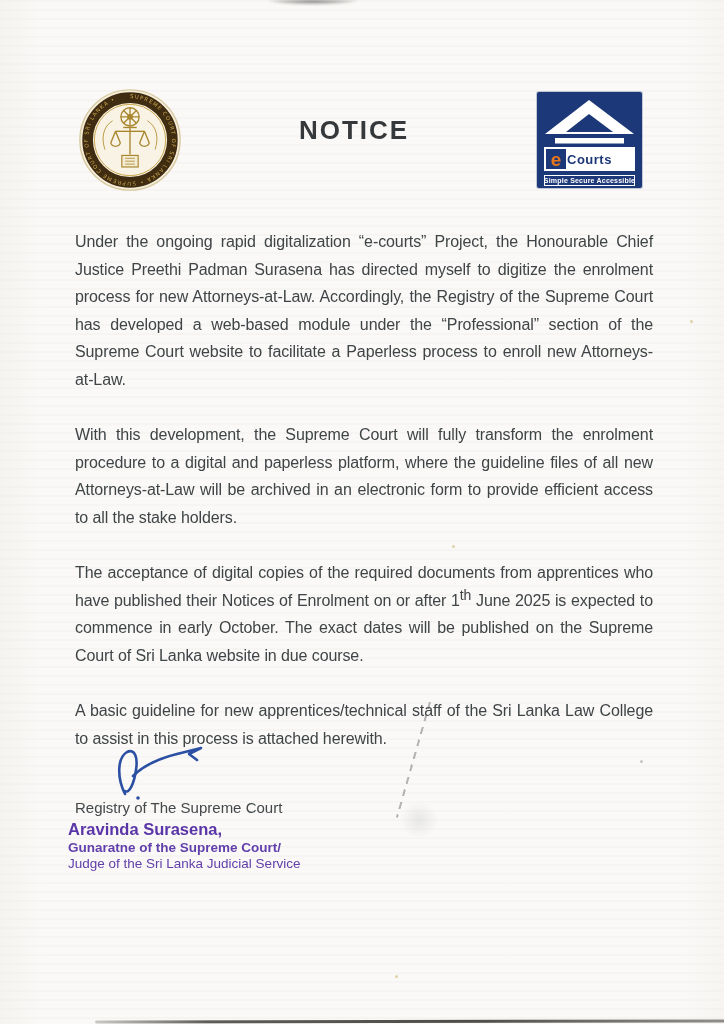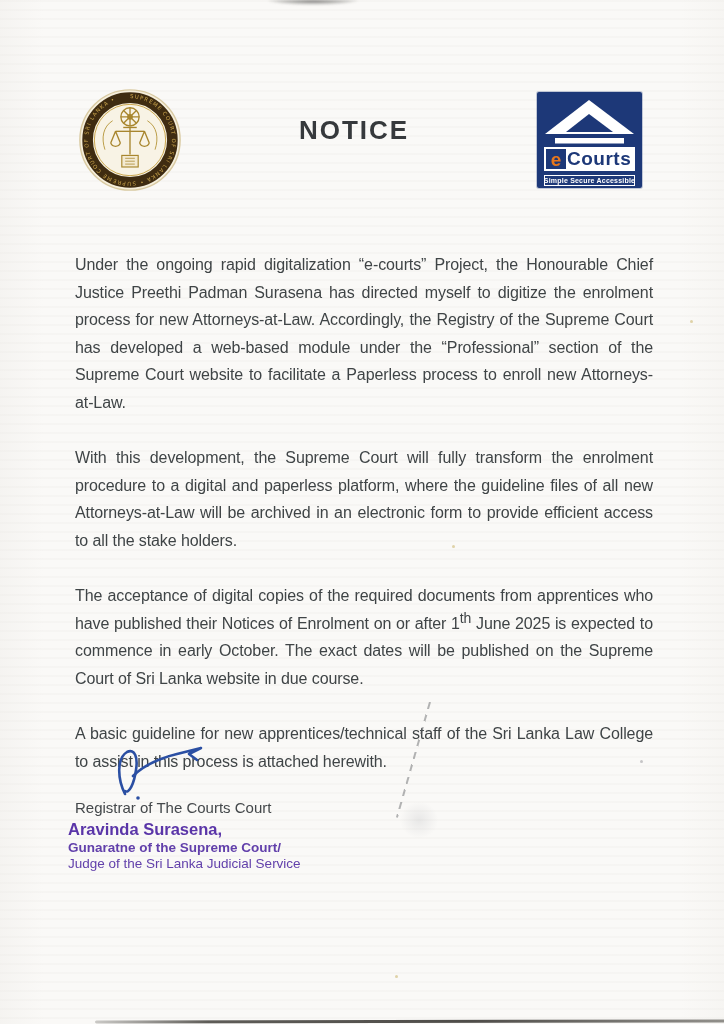--- a/index.html
+++ b/index.html
@@ -44,40 +44,39 @@
     background: #ffffff;
     display: flex; align-items: center;
   }
   .ecourts .e-box {
     width: 20px; height: 20px; margin-left: 2px;
     background: #1d3878;
     display: flex; align-items: center; justify-content: center;
     color: #e8771c; font-weight: bold; font-size: 19px; line-height: 1;
   }
   .ecourts .brand-rest {
-    color: #1d3878; font-weight: bold; font-size: 19px;
+    color: #1d3878; font-weight: bold; font-size: 13px;
     letter-spacing: .5px; margin-left: 1px;
   }
   .ecourts .tagline-strip {
     position: absolute; left: 7px; top: 83px; width: 91px; height: 11px;
     background: #1d3878;
     border: 1px solid #ffffff;
     display: flex; align-items: center; justify-content: center;
     color: #ffffff; font-weight: bold; font-size: 7px; letter-spacing: .2px;
     white-space: nowrap;
   }
 
   
   .content {
     position: absolute; left: 75px; top: 228px; width: 578px;
     color: #3f4446;
     font-size: 16px; line-height: 27.5px;
     letter-spacing: -0.1px;
     text-align: justify;
-    margin-top: 23px;
   }
   .content p { margin-bottom: 28px; }
   .content sup { font-size: 14px; vertical-align: super; line-height: 0; }
 
   
   .sig-svg { position: absolute; left: 105px; top: 744px; width: 115px; height: 58px; }
   .sig-caption {
     position: absolute; left: 75px; top: 799px;
     font-size: 15px; color: #44484b;
   }
@@ -181,21 +180,21 @@
     <p>A basic guideline for new apprentices/technical staff of the Sri Lanka Law College to assist in this process is attached herewith.</p>
   </div>
 
   <svg class="sig-svg" viewBox="0 0 115 58" aria-hidden="true">
     <g stroke="#2b4fa3" fill="none" stroke-width="2.6" stroke-linecap="round" stroke-linejoin="round">
       <path d="M20,50 C12,34 12,14 22,8 C30,4 33,14 31,26 C29,40 24,50 20,47"></path>
       <path d="M28,32 C40,20 56,14 72,10 C80,8 88,6 96,4 L84,10 L92,16"></path>
     </g>
     <circle cx="33" cy="54" r="1.8" fill="#2b4fa3"></circle>
   </svg>
-  <div class="sig-caption">Registrar of The Courts Court</div>
+  <div class="sig-caption">Registry of The Supreme Court</div>
   <div class="sig-name">Aravinda Surasena,</div>
   <div class="sig-title1">Gunaratne of the Supreme Court/</div>
   <div class="sig-title2">Judge of the Sri Lanka Judicial Service</div>
 
   <div class="artifact smudge-top"></div>
   <div class="artifact bottom-edge"></div>
   <div class="artifact scratch"></div>
   <div class="artifact blob"></div>
 
   <div class="artifact speck" style="left:452px; top:545px;"></div>

